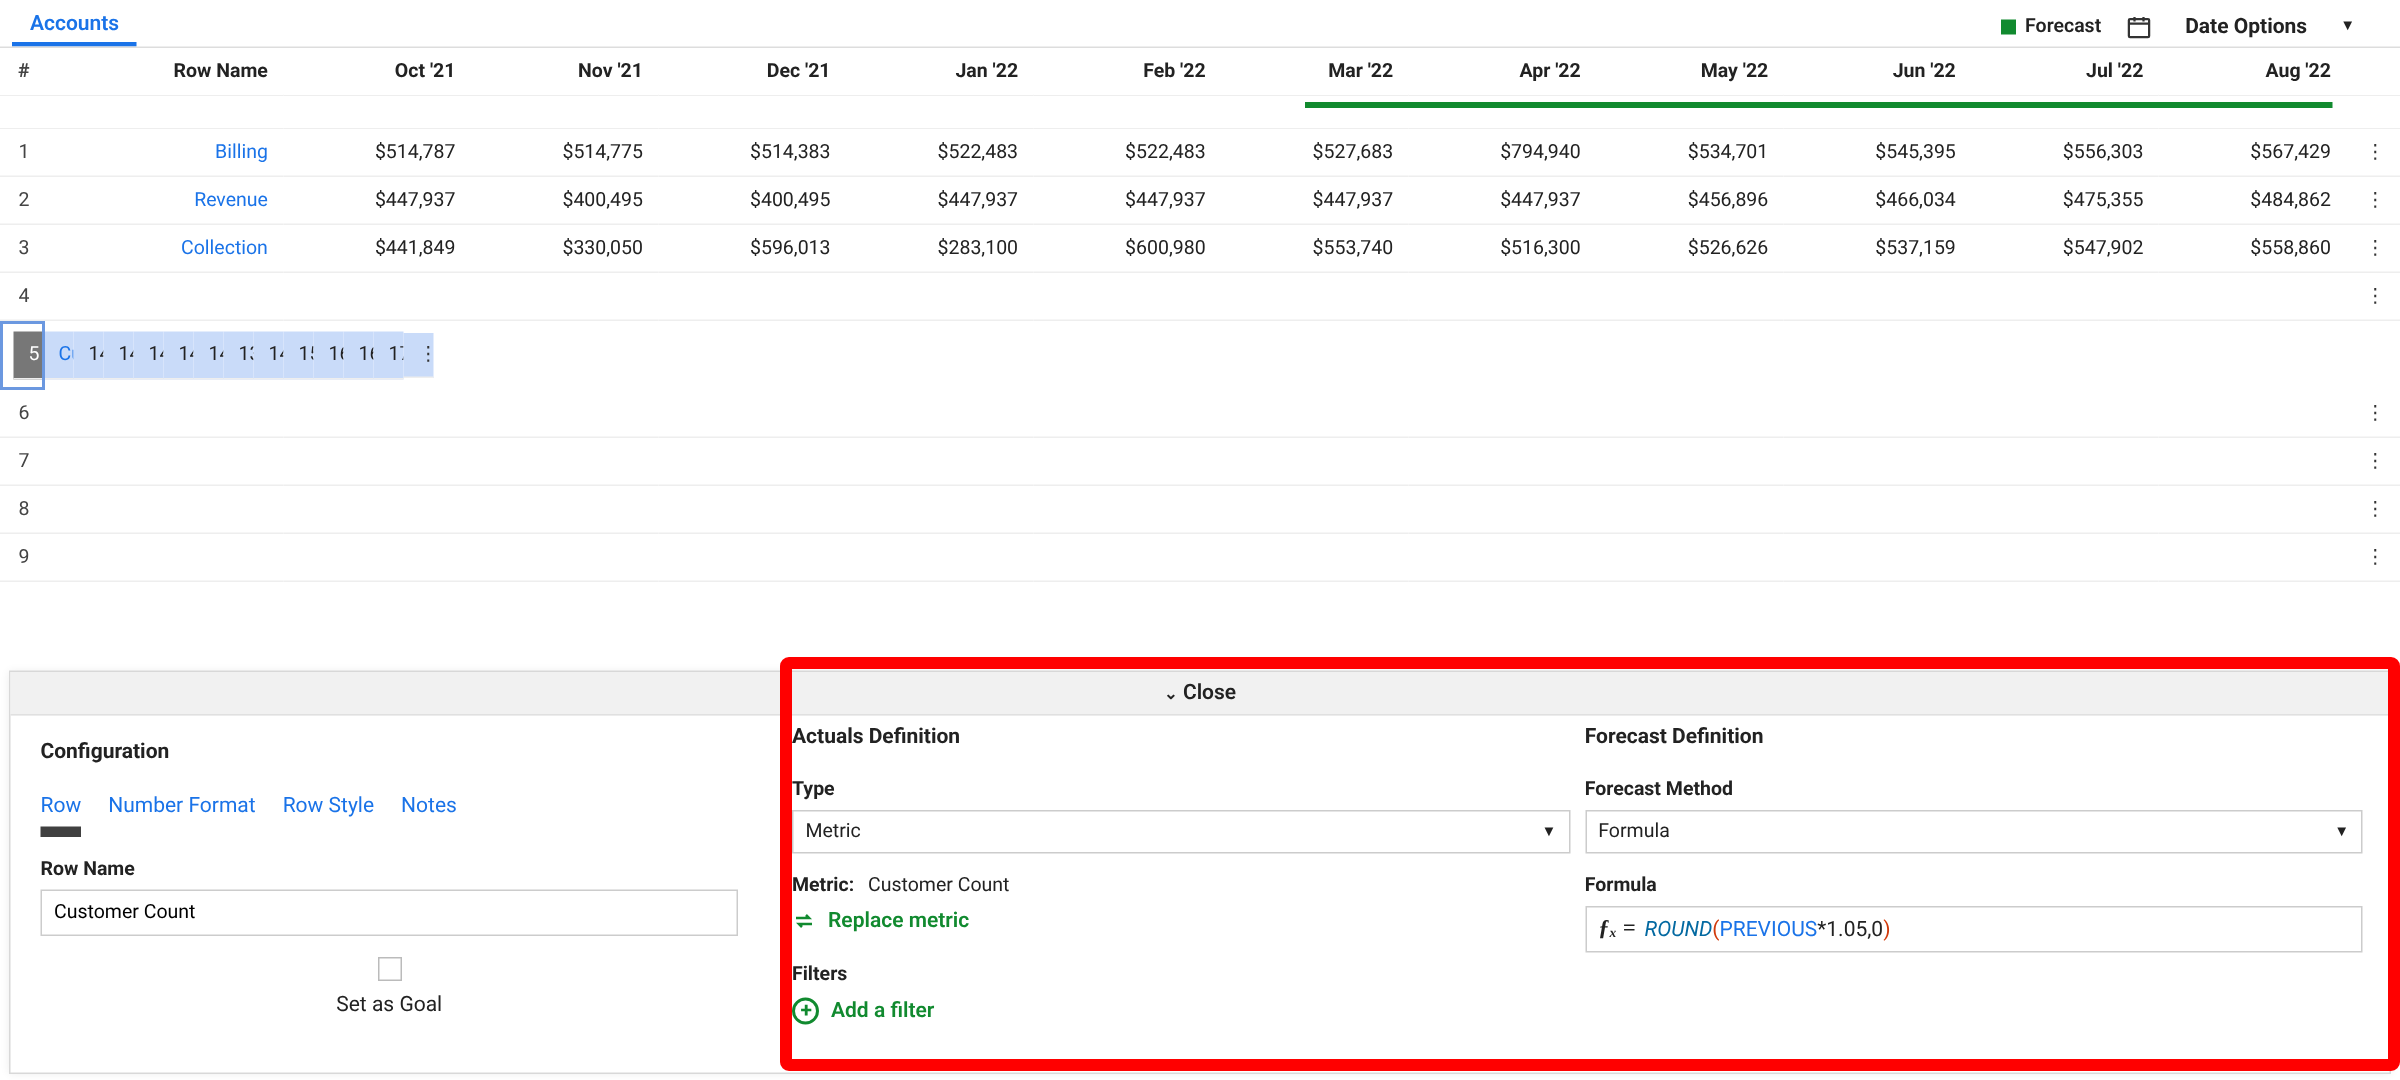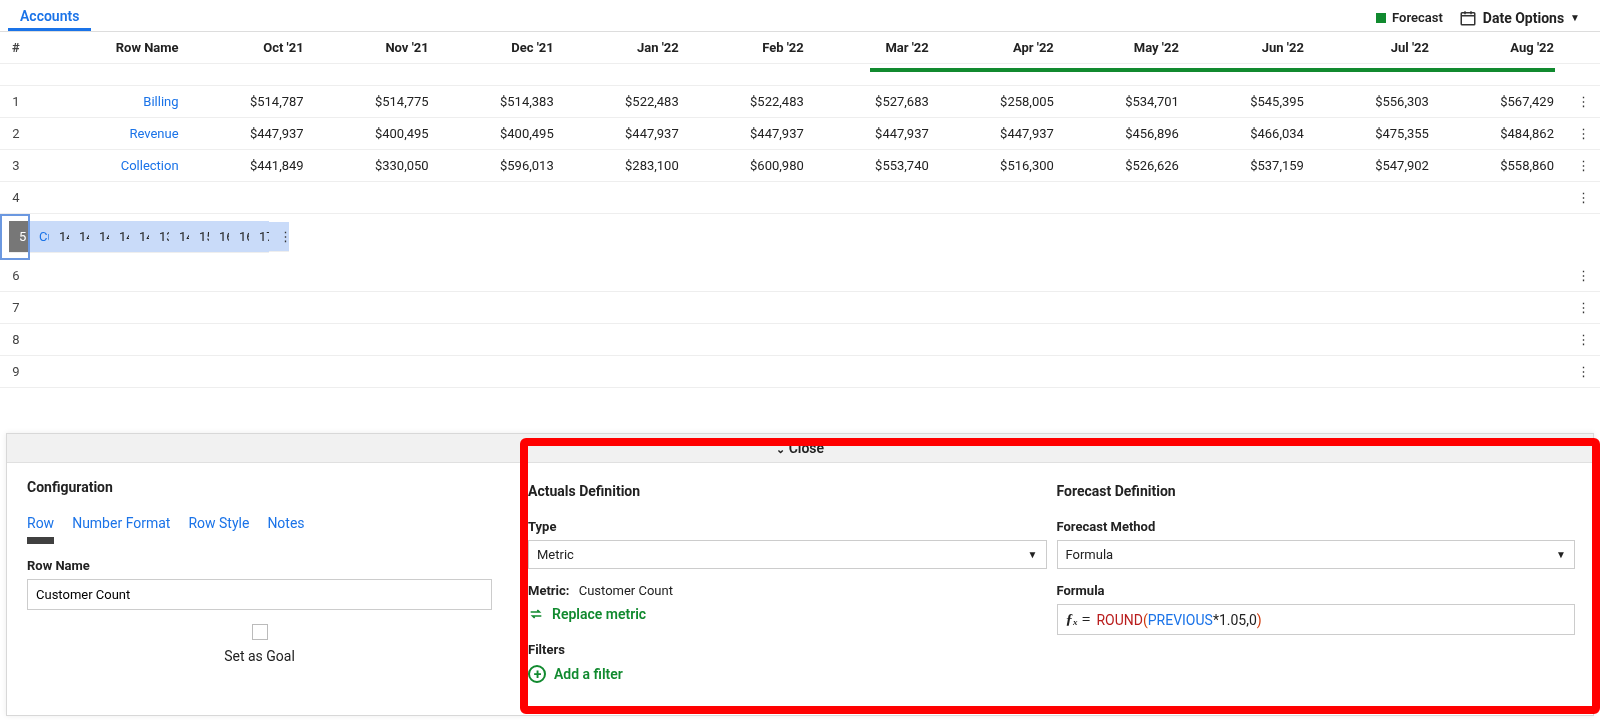--- a/index.html
+++ b/index.html
@@ -1,25 +1,25 @@
 <!DOCTYPE html>
 <html><head>
 <meta charset="utf-8">
 <style>
   * { box-sizing: border-box; margin: 0; padding: 0; font-family: -apple-system, BlinkMacSystemFont, "Segoe UI", Roboto, sans-serif; }
   body { background: #fff; color: #222; font-size: 13px; width: 1600px; height: 720px; overflow: hidden; position: relative;}
   a { color: #1a73e8; }
 
   
-  .topbar { display:flex; align-items:center; justify-content:space-between; padding:4px 10px 0 8px; }
+  .topbar { display:flex; align-items:center; justify-content:space-between; padding:4px 20px 0 8px; }
   .tab { color:#1a73e8; font-weight:600; font-size:14px; padding:4px 12px; border-bottom:3px solid #1a73e8; display:inline-block;}
   .top-right { display:flex; align-items:center; gap:16px; padding-right:10px;}
   .forecast-indicator { display:flex; align-items:center; gap:6px; font-weight:600;}
   .forecast-square { width:10px; height:10px; background:#118a2f;}
-  .date-options { display:flex; align-items:center; gap:6px; font-weight:700; font-size:14px;}
+  .date-options { display:flex; align-items:center; gap:22px; font-weight:700; font-size:14px;}
   .calendar-icon { width:18px; height:18px; display:inline-block; }
   .chev { font-size:10px;}
 
   
   .grid-wrap { border-top:1px solid #ddd; position:relative;}
   table.grid { border-collapse:collapse; width:100%; table-layout:fixed;}
   table.grid th, table.grid td { text-align:right; padding:8px 10px; font-size:13px; border-bottom:1px solid #eee; white-space:nowrap; overflow:hidden;}
   table.grid th { font-weight:700; background:#fff; position:relative;}
   col.numcol { width:28px;}
   col.namecol { width:150px;}
@@ -32,38 +32,38 @@
   tr.sel td.numc { background:#777; color:#fff;}
   tr.sel { outline:2px solid #6b98e0; outline-offset:-2px;}
   .forecast-bar { height:4px; background:#118a2f; position:absolute; top:36px; left:870px; right:45px; z-index:2;}
   .dots { text-align:center; cursor:pointer; font-size:16px; line-height:1; color:#333; }
 
   
   .panel { position:absolute; left:6px; right:6px; bottom:4px; background:#fff; border:1px solid #d8d8d8; box-shadow:0 0 6px rgba(0,0,0,.08);}
   .panel-bar { text-align:center; padding:6px 0; background:#f1f1f1; border-bottom:1px solid #e0e0e0; font-weight:600; font-size:14px; cursor:pointer;}
   .panel-body { display:flex; }
   .col-left { width:505px; padding:16px 20px 24px 20px;}
-  .col-right { flex:1; padding:20px 18px 24px 16px; display:flex; gap:10px; position:relative;}
+  .col-right { flex:1; padding:6px 18px 24px 16px; display:flex; gap:10px; position:relative;}
   .sect-title { font-weight:700; font-size:14px; margin-bottom:20px;}
   .subtabs { display:flex; gap:18px; margin:8px 0 14px 0; font-size:14px;}
   .subtabs span { color:#1a73e8; cursor:pointer; padding-bottom:6px;}
   .subtabs span.active { border-bottom:7px solid #404040;}
   .frm-label { font-weight:700; font-size:13px; margin-bottom:6px; display:block;}
   .txt-input { width:100%; border:1px solid #ccc; padding:7px 8px; font-size:13px; }
   .chk { display:flex; align-items:center; gap:8px; margin-top:14px; font-size:14px;flex-direction:column;}
   .chk-box { width:16px; height:16px; border:1px solid #bbb;}
   .sel { width:100%; border:1px solid #ccc; padding:6px 8px; font-size:13px; display:flex; justify-content:space-between; align-items:center; background:#fff;}
   .green-link { color:#118a2f; font-weight:600; display:flex; align-items:center; gap:8px; cursor:pointer; font-size:14px; margin:8px 0;}
   .plus-circ { width:18px; height:18px; border:2px solid #118a2f; border-radius:50%; display:flex; align-items:center; justify-content:center; color:#118a2f; font-weight:700; font-size:14px; line-height:1; padding:0 0 0 1px;}
   .swap-ic { width:16px; height:16px;}
   .mid { flex:1; min-width:480px;}
   .right { flex:1; min-width:480px;}
   .formula-box { border:1px solid #ccc; padding:6px 8px; font-size:14px; display:flex; align-items:center; gap:6px; background:#fff;}
   .fx { font-style:italic; font-weight:700; font-family:serif; font-size:15px;}
-  .f-round { color:#b91c1c;}
+  .f-round { color:#0369a1;font-style:italic;}
   .f-prev { color:#1a73e8;}
   .f-paren { color:#d23a0b;}
   .redbox { position:absolute; border:8px solid #ff0000; border-radius:6px; pointer-events:none;}
   .redbox.main { left:520px; right:0px; top:438px; bottom:6px; }
 </style>
 </head>
 <body>
 
 <div class="topbar">
   <div>
@@ -130,21 +130,21 @@
     <tbody>
       <tr>
         <td class="numc">1</td>
         <td class="namec"><a href="#">Billing</a></td>
         <td>$514,787</td>
           <td>$514,775</td>
           <td>$514,383</td>
           <td>$522,483</td>
           <td>$522,483</td>
           <td>$527,683</td>
-          <td>$258,005</td>
+          <td>$794,940</td>
           <td>$534,701</td>
           <td>$545,395</td>
           <td>$556,303</td>
           <td>$567,429</td>
         <td class="dots">⋮</td>
       </tr>
       <tr>
         <td class="numc">2</td>
         <td class="namec"><a href="#">Revenue</a></td>
         <td>$447,937</td>

